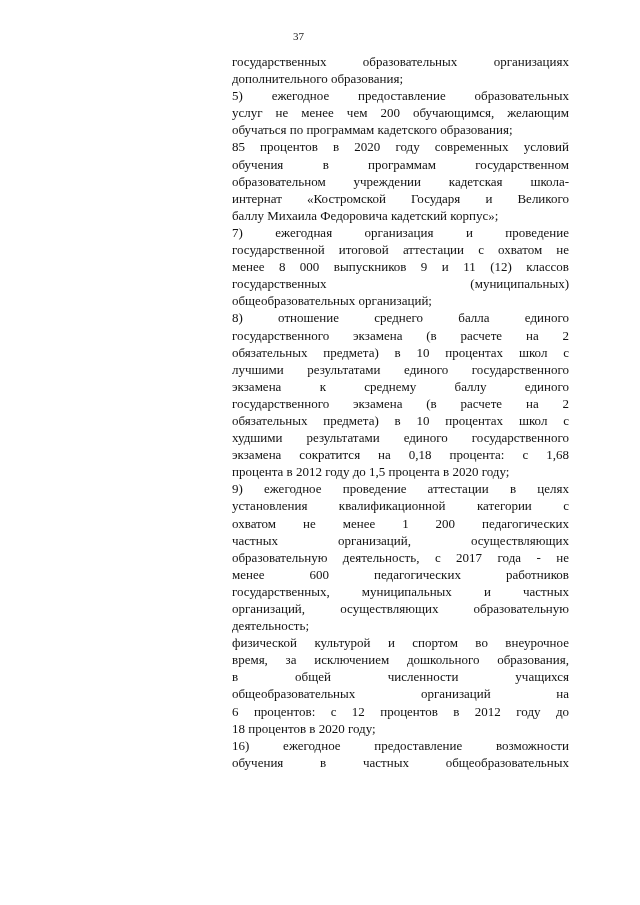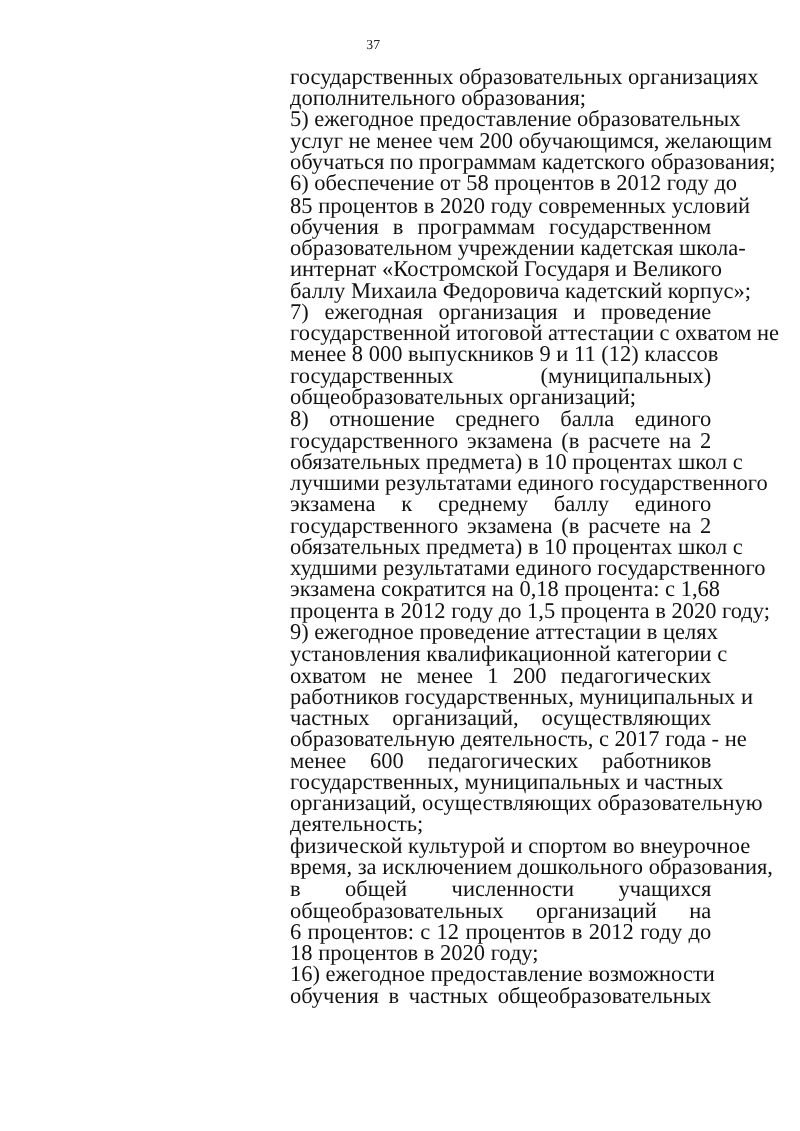--- a/index.html
+++ b/index.html
@@ -4,41 +4,40 @@
 <style>
   html, body { margin:0; padding:0; background:#ffffff; }
   body { width:640px; height:905px; position:relative; overflow:hidden; }
   .page-number {
     position:absolute; top:30px; left:0; width:592px; text-align:center;
     font-family:"Liberation Serif", serif; font-size:11px; color:#222;
     padding-left:5px; box-sizing:border-box;
   }
   .content {
     position:absolute; left:232px; top:53px; width:337px;
-    font-family:"Liberation Serif", serif; font-size:18px; line-height:17.1px;
+    font-family:"Liberation Serif", serif; font-size:13px; line-height:17.1px;
     color:#111;
   }
   .line {
     display:block; white-space:nowrap; height:17.1px;
     text-align:justify; text-align-last:justify;
   }
   .line.last { text-align-last:left; }
 </style>
 </head>
 <body>
 
 <div class="page-number">37</div>
 
 <div class="content" id="content">
     <span class="line">государственных образовательных организациях</span>
     <span class="line last">дополнительного образования;</span>
     <span class="line">5) ежегодное предоставление образовательных</span>
     <span class="line">услуг не менее чем 200 обучающимся, желающим</span>
     <span class="line last">обучаться по программам кадетского образования;</span>
-    <span class="line">6) обеспечение от 58 процентов в 2012 году до</span>
     <span class="line">85 процентов в 2020 году современных условий</span>
     <span class="line">обучения в программам государственном</span>
     <span class="line">образовательном учреждении кадетская школа-</span>
     <span class="line">интернат «Костромской Государя и Великого</span>
     <span class="line last">баллу Михаила Федоровича кадетский корпус»;</span>
     <span class="line">7) ежегодная организация и проведение</span>
     <span class="line">государственной итоговой аттестации с охватом не</span>
     <span class="line">менее 8 000 выпускников 9 и 11 (12) классов</span>
     <span class="line">государственных (муниципальных)</span>
     <span class="line last">общеобразовательных организаций;</span>
@@ -48,21 +47,20 @@
     <span class="line">лучшими результатами единого государственного</span>
     <span class="line">экзамена к среднему баллу единого</span>
     <span class="line">государственного экзамена (в расчете на 2</span>
     <span class="line">обязательных предмета) в 10 процентах школ с</span>
     <span class="line">худшими результатами единого государственного</span>
     <span class="line">экзамена сократится на 0,18 процента: с 1,68</span>
     <span class="line last">процента в 2012 году до 1,5 процента в 2020 году;</span>
     <span class="line">9) ежегодное проведение аттестации в целях</span>
     <span class="line">установления квалификационной категории с</span>
     <span class="line">охватом не менее 1 200 педагогических</span>
-    <span class="line">работников государственных, муниципальных и</span>
     <span class="line">частных организаций, осуществляющих</span>
     <span class="line">образовательную деятельность, с 2017 года - не</span>
     <span class="line">менее 600 педагогических работников</span>
     <span class="line">государственных, муниципальных и частных</span>
     <span class="line">организаций, осуществляющих образовательную</span>
     <span class="line last">деятельность;</span>
     <span class="line">физической культурой и спортом во внеурочное</span>
     <span class="line">время, за исключением дошкольного образования,</span>
     <span class="line">в общей численности учащихся</span>
     <span class="line">общеобразовательных организаций на</span>

